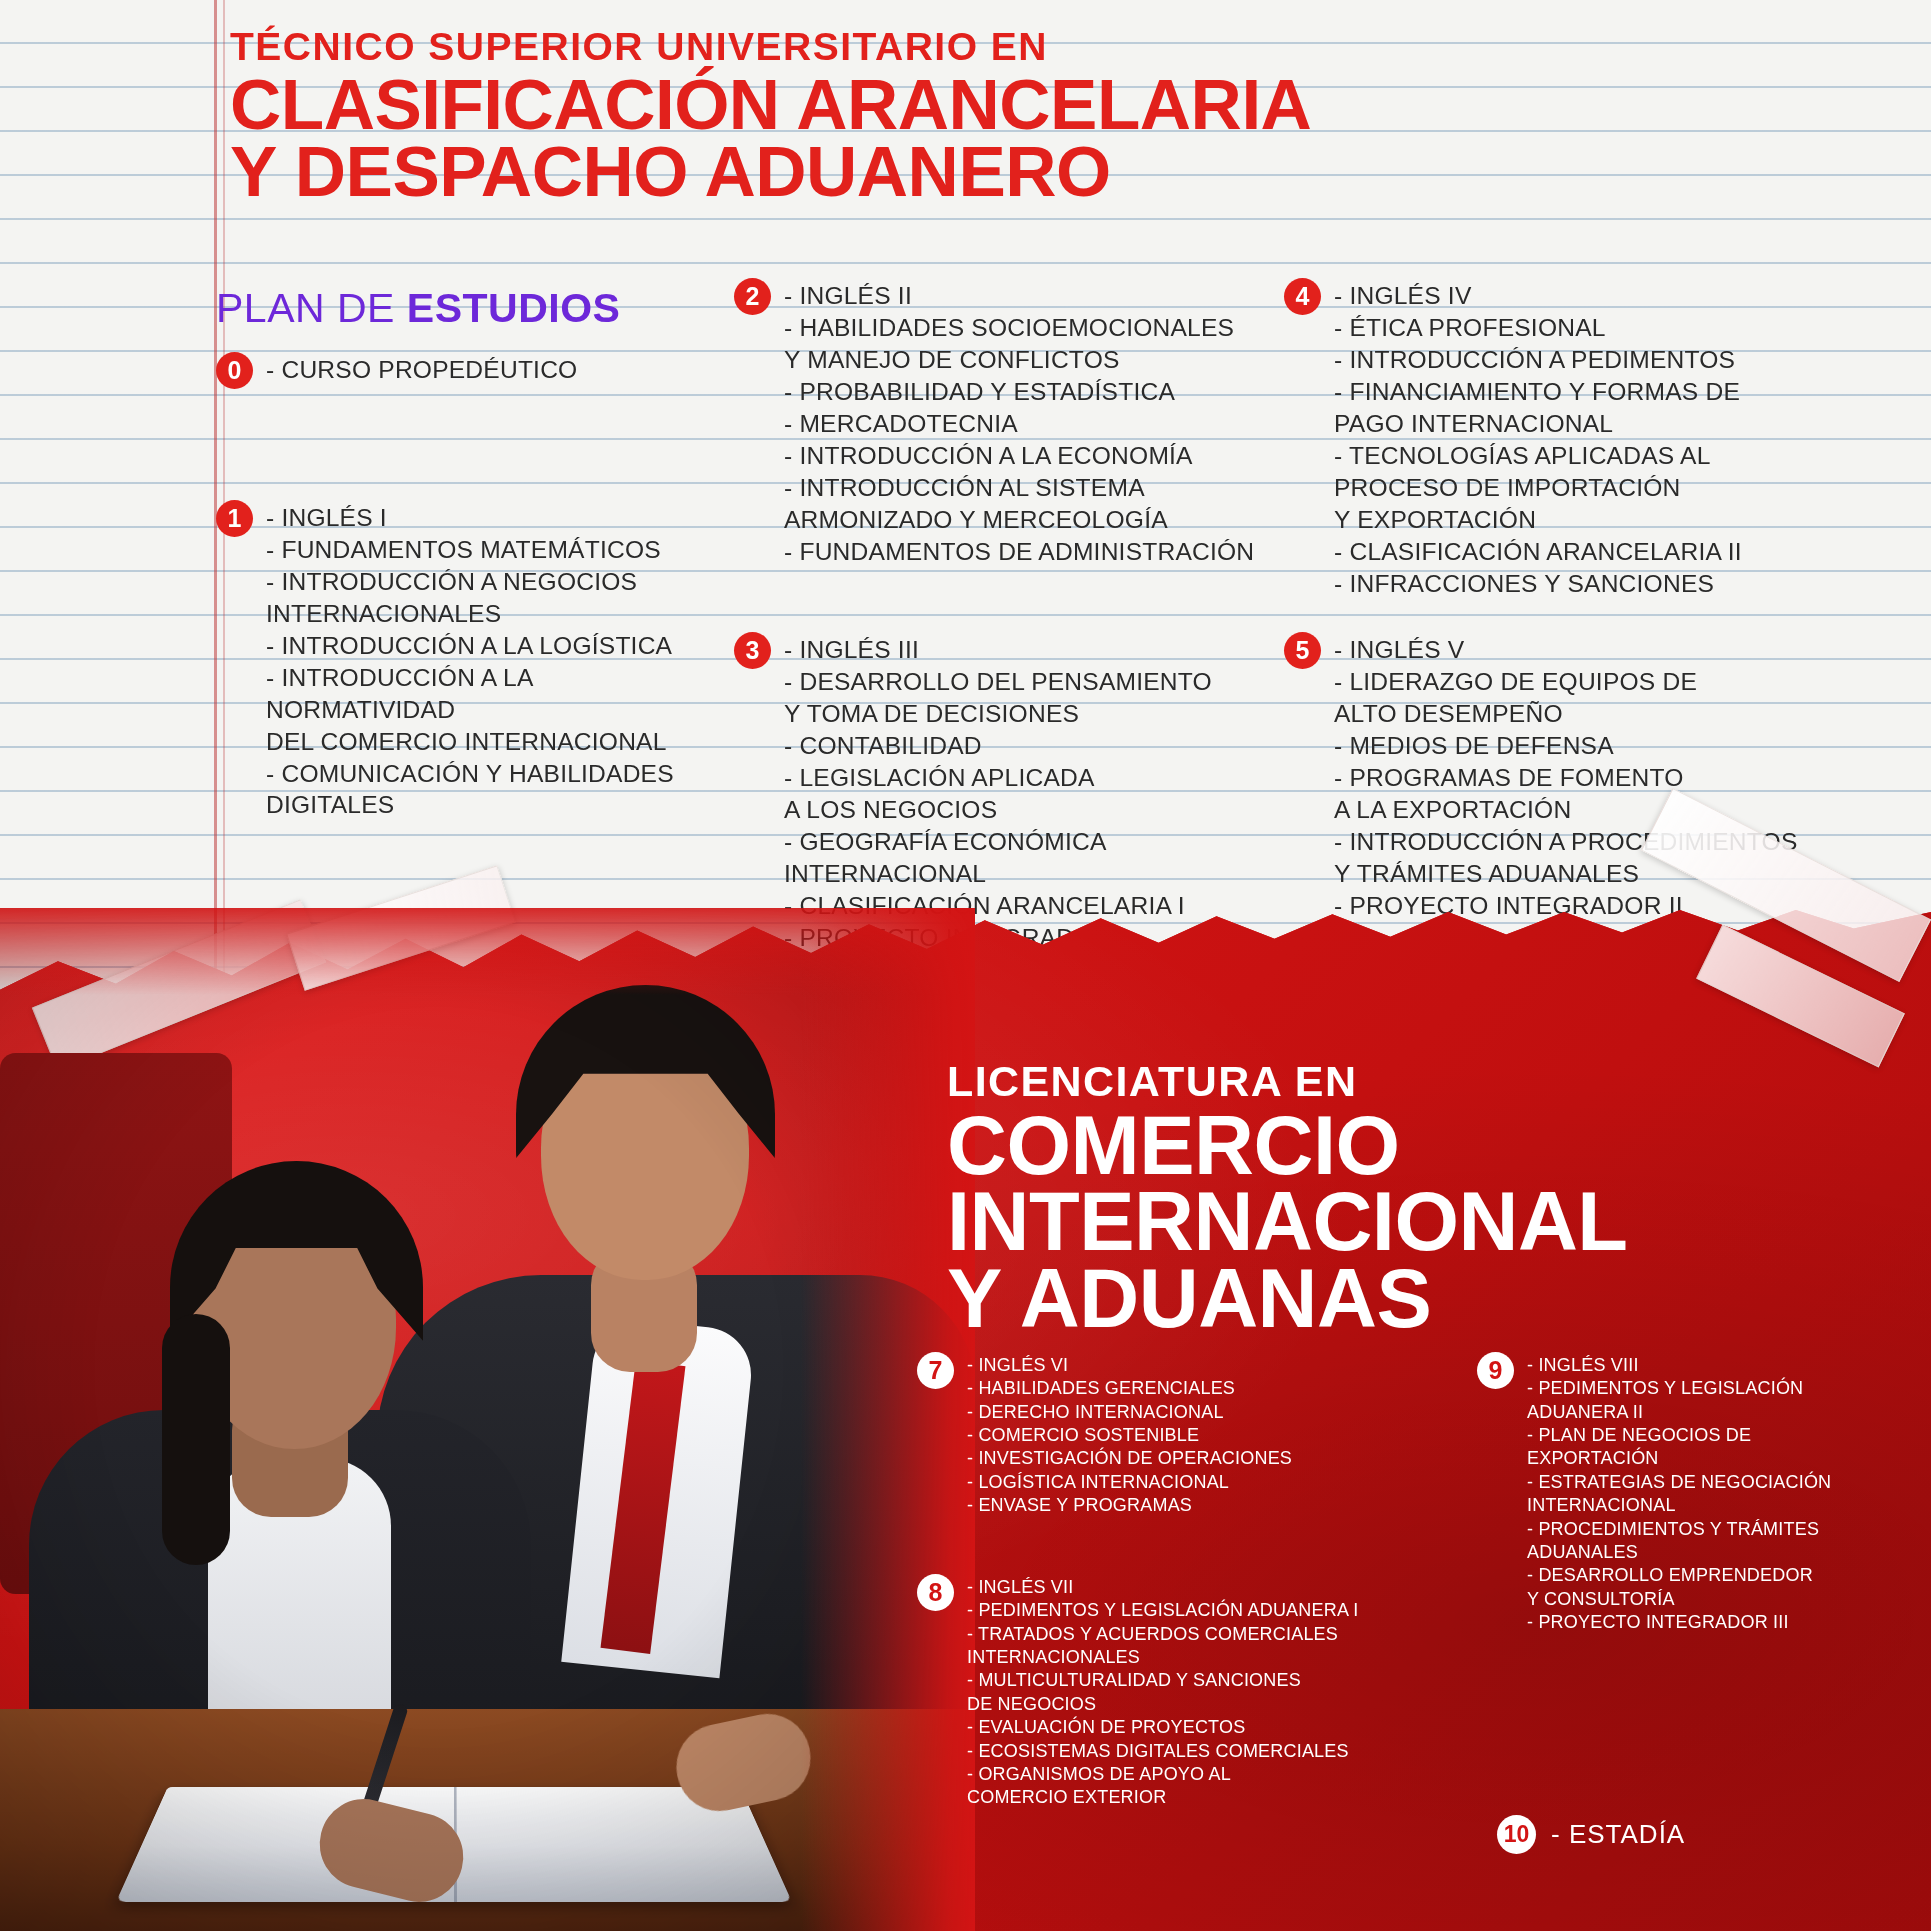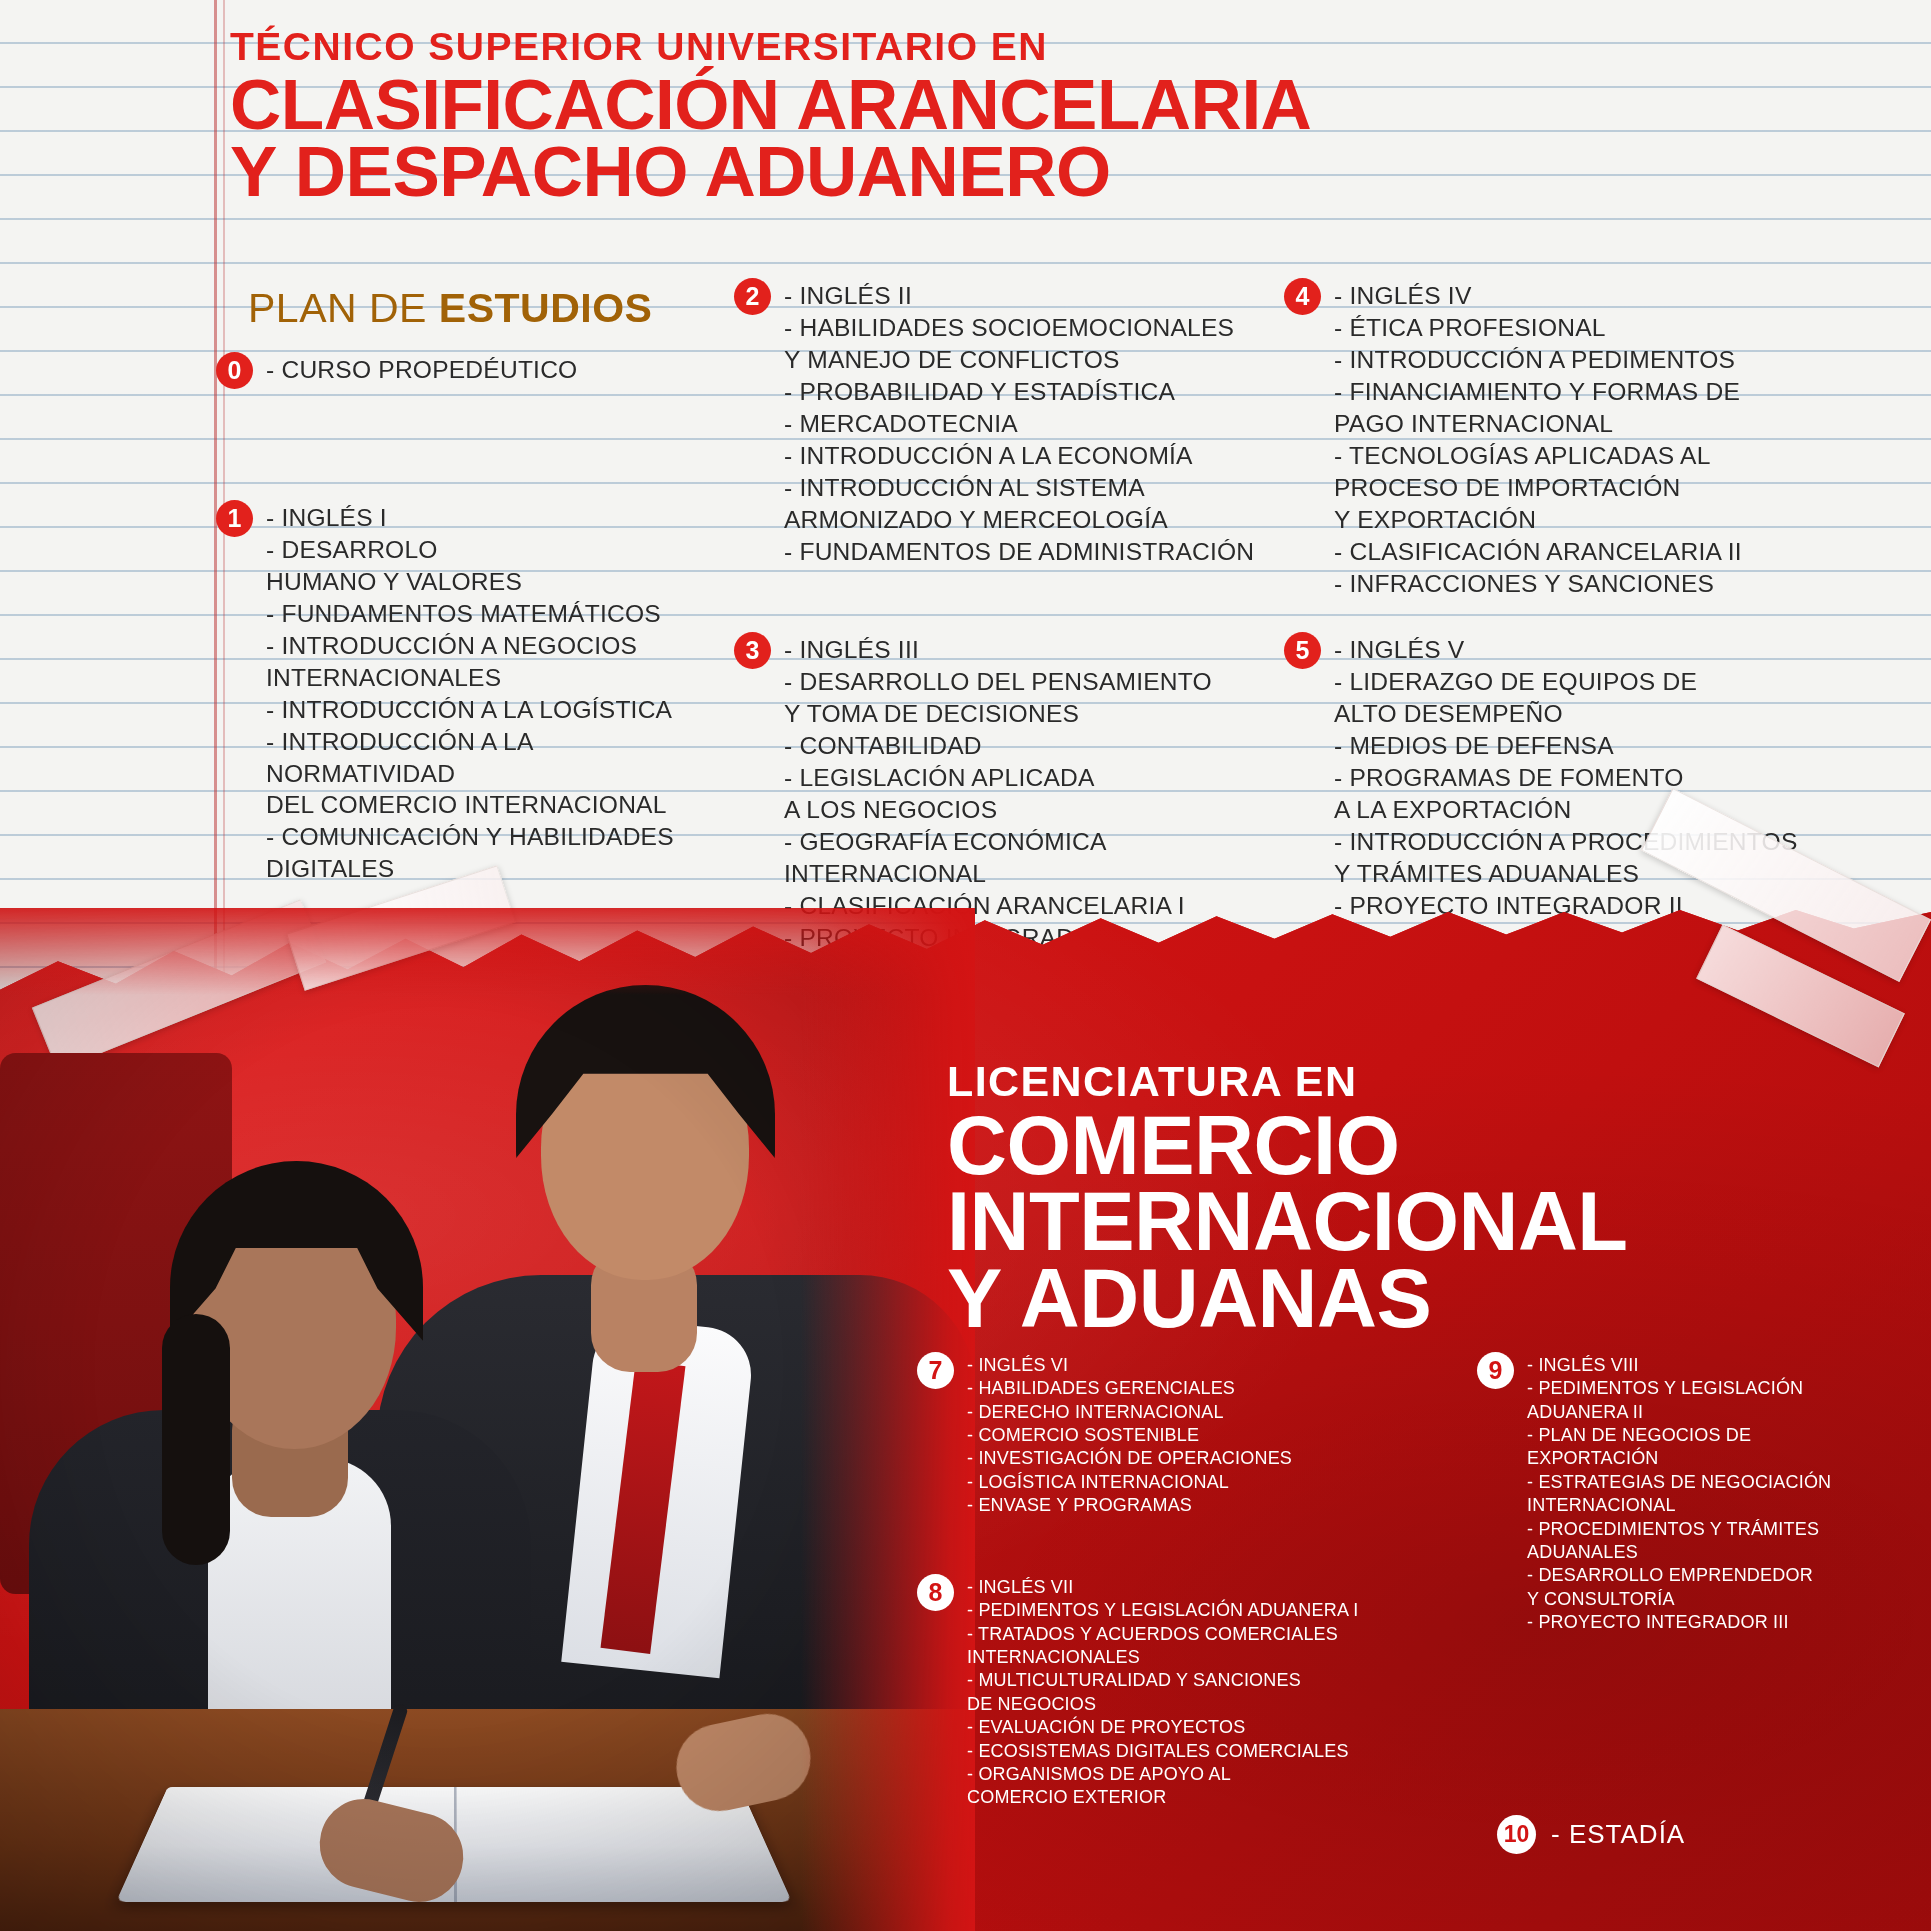--- a/index.html
+++ b/index.html
@@ -47,22 +47,22 @@
     line-height: 1.05;
   }
   .h-main {
     color: #e2211c; font-weight: 700; font-size: 71px; letter-spacing: -0.5px;
     line-height: 0.94; margin-top: 3.9px;
   }
   .h-main .l2 { display:block; }
 
   
   .plan-title {
-    position: absolute; left: 248px; top: 285px;
-    color: #a16207; font-size: 41px; font-weight: 400; letter-spacing: 0.5px;
+    position: absolute; left: 216px; top: 285px;
+    color: #6d28d9; font-size: 41px; font-weight: 400; letter-spacing: 0.5px;
   }
   .plan-title b { font-weight: 700; }
 
   
   .col { position: absolute; }
   .col.c1 { left: 216px; top: 352px;  width: 463px; }
   .col.c2 { left: 734px; top: 278px;  width: 541px; }
   .col.c3 { left: 734px; top: 632px;  width: 579px; }
   .col.c4 { left: 1284px; top: 278px; width: 541px; }
   .col.c5 { left: 1284px; top: 632px; width: 599px; }
@@ -293,22 +293,20 @@
       <div class="badge">0</div>
       <div class="items">
         <div class="item first">- CURSO PROPEDÉUTICO</div>
       </div>
     </div>
 
     <div class="block">
       <div class="badge">1</div>
       <div class="items">
         <div class="item first">- INGLÉS I</div>
-        <div class="item">- DESARROLO
-   HUMANO Y VALORES</div>
         <div class="item">- FUNDAMENTOS MATEMÁTICOS</div>
         <div class="item">- INTRODUCCIÓN A NEGOCIOS
    INTERNACIONALES</div>
         <div class="item">- INTRODUCCIÓN A LA LOGÍSTICA</div>
         <div class="item">- INTRODUCCIÓN A LA NORMATIVIDAD
    DEL COMERCIO INTERNACIONAL</div>
         <div class="item">- COMUNICACIÓN Y HABILIDADES
    DIGITALES</div>
       </div>
     </div>

